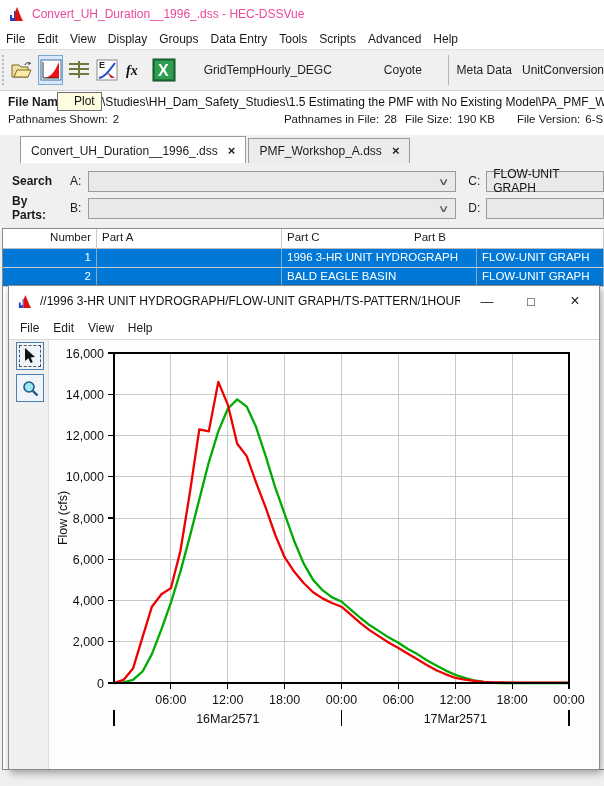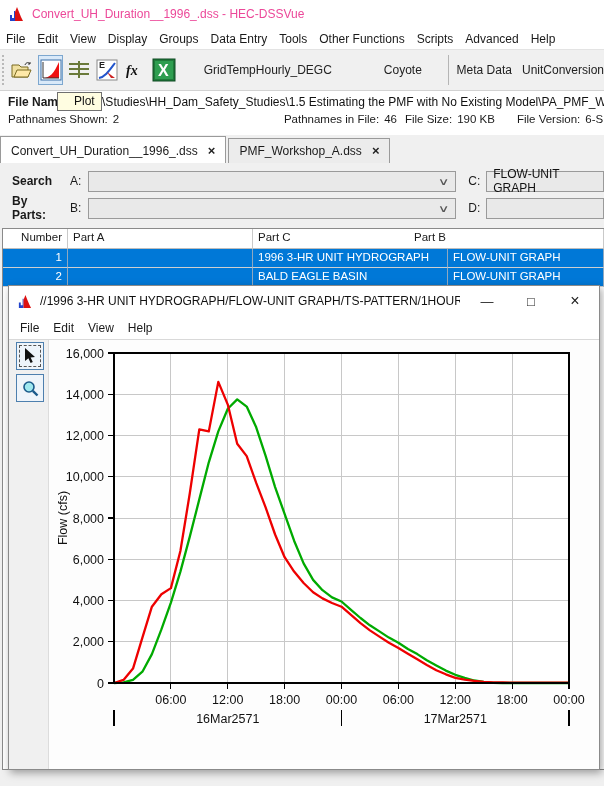--- a/index.html
+++ b/index.html
@@ -20,41 +20,41 @@
   .tsep { width:1px; height:30px; background:#b5b5b5; margin:0 8px; }
 
   .fileinfo { position:absolute; left:0; top:91px; width:604px; height:22px; background:#fff; display:flex; align-items:center; white-space:nowrap; overflow:hidden; }
   .fileinfo .flabel { font-weight:bold; padding-left:8px; }
   .tooltip { position:absolute; left:57px; top:1px; background:#fffde1; border:1px solid #707070; padding:1px 6px 2px 16px; font-size:12px; color:#111; z-index:3; }
   .fpath { margin-left:34px; font-size:12px; color:#111; }
   .stats { position:absolute; left:0; top:113px; width:604px; height:22px; background:#fff; display:flex; white-space:nowrap; overflow:hidden; font-size:11.5px; }
   .stats .stat { margin-left:8px; }
   .stats .stat .sv { margin-left:5px; }
 
-  .tabbar { position:absolute; left:0; top:135px; width:604px; height:28px; background:#f0f0f0; display:flex; align-items:flex-end; padding-left:0; }
+  .tabbar { position:absolute; left:0; top:135px; width:604px; height:28px; background:#f0f0f0; display:flex; align-items:flex-end; padding-left:20px; }
   .tab { display:flex; align-items:center; gap:10px; border:1px solid #9a9a9a; border-bottom:none; padding:4px 10px 5px 10px; font-size:12px; background:#ececec; margin-right:2px; }
   .tab.active { background:#fff; padding-top:6px; position:relative; z-index:2; }
   .tab .tclose { font-weight:bold; font-size:13px; color:#222; cursor:default; }
 
   .searchpanel { position:absolute; left:0; top:163px; width:604px; height:65px; background:#f0f0f0; }
   .srow { position:absolute; left:0; height:22px; display:flex; align-items:center; }
   .srow .slabel { font-weight:bold; width:58px; padding-left:12px; }
   .srow .plabel { width:18px; text-align:left; margin-left:12px; }
   .combo { height:21px; background:#e9e9e9; border:1px solid #9a9a9a; display:flex; align-items:center; justify-content:space-between; padding:0 6px; font-size:12px; color:#111; }
   .combo .chev { color:#555; font-size:10px; transform:scaleX(1.6); margin-right:2px; }
   .combo.ab { width:369px; }
   .combo.cd { width:118px; }
 
   
   .dsstable { position:absolute; left:2px; top:228px; width:602px; height:542px; background:#fff; border:1px solid #8a8a8a; border-right:none; }
   .trow { display:flex; height:19px; }
   .trow.head { height:20px; }
   .tcell { border-right:1px solid #c9c9c9; border-bottom:1px solid #e1e1e1; padding:2px 5px 0 5px; font-size:11.5px; white-space:nowrap; overflow:hidden; }
   .trow.head .tcell { border-bottom:1px solid #bdbdbd; background:#fff; }
-  .c0 { width:65px; } .c1 { width:185px; } .c2 { width:195px; } .c3 { flex:1; border-right:none; }
+  .c0 { width:94px; } .c1 { width:185px; } .c2 { width:195px; } .c3 { flex:1; border-right:none; }
   .trow.sel .tcell { background:#0078d7; color:#fff; border-right:1px solid #8fa8c0; border-bottom:1px solid #cfcfcf; }
   .trow .c0 { text-align:right; }
 
   
   .plotwin { position:absolute; left:8px; top:285px; width:592px; height:485px; background:#fff; border:1px solid #8a8a8a; box-shadow:2px 3px 8px rgba(0,0,0,0.35); z-index:10; }
   .pw-titlebar { position:absolute; left:0; top:0; width:100%; height:30px; background:#fff; display:flex; align-items:center; }
   .pw-title { margin-left:8px; font-size:12px; color:#111; white-space:nowrap; overflow:hidden; max-width:420px; }
   .pw-controls { position:absolute; right:2px; top:0; height:30px; display:flex; }
   .pw-ctl { width:44px; height:30px; display:flex; align-items:center; justify-content:center; font-size:13px; color:#222; }
   .pw-menubar { position:absolute; left:0; top:30px; width:100%; height:24px; background:#fff; border-bottom:1px solid #d9d9d9; display:flex; align-items:center; padding-left:4px; }
@@ -77,21 +77,20 @@
 </div>
 
 <div class="menubar" id="main-menubar">
     <span class="mi">File</span>
     <span class="mi">Edit</span>
     <span class="mi">View</span>
     <span class="mi">Display</span>
     <span class="mi">Groups</span>
     <span class="mi">Data Entry</span>
     <span class="mi">Tools</span>
-    <span class="mi">Other Functions</span>
     <span class="mi">Scripts</span>
     <span class="mi">Advanced</span>
     <span class="mi">Help</span>
   </div>
 
 <div class="toolbar">
   <div class="grip"></div>
   <div class="tbtn">
     <svg width="22" height="18" viewBox="0 0 22 18">
         <path d="M1 16 L1 4 L8 4 L10 6 L17 6 L17 16 Z" fill="#f0e0a0" stroke="#7a6a20"></path>
@@ -145,21 +144,21 @@
 
 <div class="fileinfo">
   <span class="flabel">File Name</span>
   <span class="tooltip">Plot</span>
   <span class="fpath">:\Studies\HH_Dam_Safety_Studies\1.5 Estimating the PMF with No Existing Model\PA_PMF_Workshop_No_E</span>
 </div>
 
 <div class="stats" id="stats-row">
     <span class="stat" style="margin-left: 8px;"><span>Pathnames Shown:</span><span class="sv">2</span></span>
     <span class="stat" style="margin-left: 22px; margin-top: 24px;"><span>Pathnames Selected:</span><span class="sv">2</span></span>
-    <span class="stat" style="margin-left: 22px;"><span>Pathnames in File:</span><span class="sv">46</span></span>
+    <span class="stat" style="margin-left: 22px;"><span>Pathnames in File:</span><span class="sv">28</span></span>
     <span class="stat" style=""><span>File Size:</span><span class="sv">190  KB</span></span>
     <span class="stat" style="margin-left: 22px;"><span>File Version:</span><span class="sv">6-SH</span></span>
   </div>
 
 <div class="tabbar" id="tabbar">
     <div class="tab active">
       <span>Convert_UH_Duration__1996_.dss</span>
       <span class="tclose">×</span>
     </div>
     <div class="tab">

